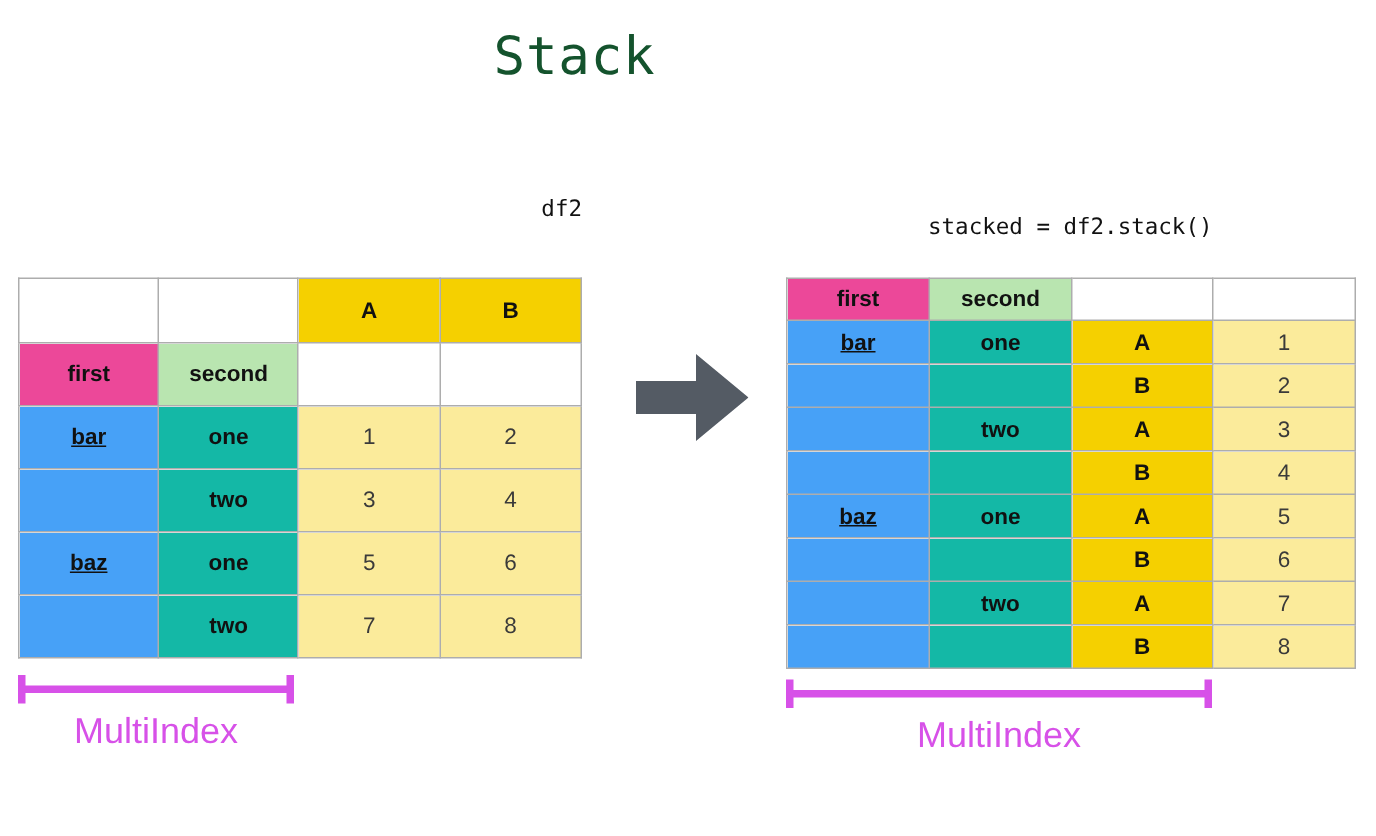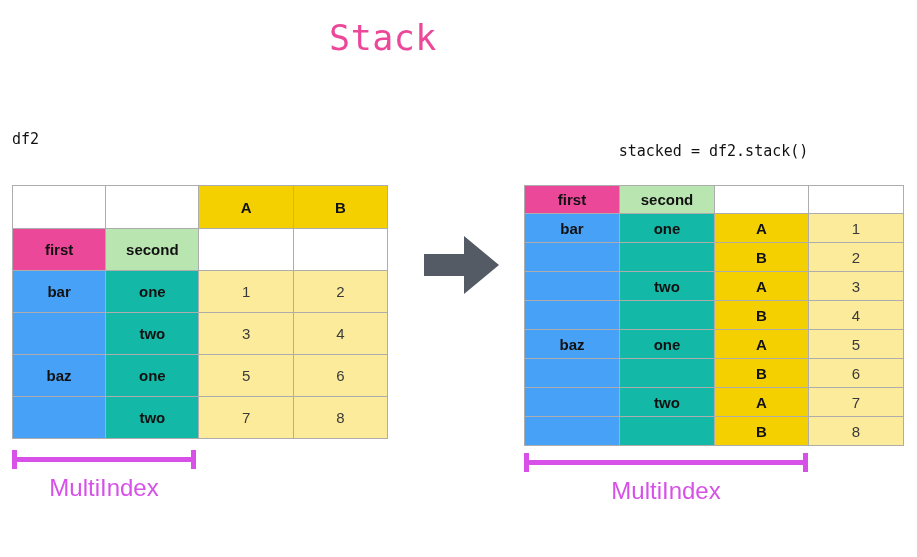--- a/index.html
+++ b/index.html
@@ -18,33 +18,33 @@
   
   #page-title {
     position: absolute;
     top: 18px;
     left: 0;
     width: 766px;
     text-align: center;
     font-family: "DejaVu Sans Mono", "Liberation Mono", monospace;
     font-size: 35px;
     font-weight: 400;
-    color: #ec4899;
+    color: #14532d;
     letter-spacing: 0.5px;
   }
 
   
   .caption {
     position: absolute;
     font-family: "DejaVu Sans Mono", "Liberation Mono", monospace;
     font-size: 15px;
     color: #111111;
     white-space: nowrap;
   }
-  #caption-left  { top: 130px; left: 12px;  width: 376px; text-align: left; }
+  #caption-left  { top: 130px; left: 12px;  width: 376px; text-align: right; }
   #caption-right { top: 130px; left: 524px; width: 379px; text-align: center; margin-top: 12px; }
 
   
   .grid {
     position: absolute;
     border-collapse: collapse;
     table-layout: fixed;
     font-size: 15px;
     color: #1a1a1a;
   }
@@ -54,21 +54,21 @@
     vertical-align: middle;
     padding: 0;
     overflow: hidden;
   }
 
   
   .c-blank   { background: #ffffff; }
   .c-gold    { background: #f5d000; font-weight: bold; color: #111111; }
   .c-green   { background: #ec4899; font-weight: bold; color: #111111; }
   .c-lgreen  { background: #b9e5b0; font-weight: bold; color: #111111; margin-left: 36px; }
-  .c-blue    { background: #47a1f7; font-weight: bold; color: #111111; }
+  .c-blue    { background: #47a1f7; font-weight: bold; color: #111111; text-decoration: underline; }
   .c-lblue   { background: #14b8a6; font-weight: bold; color: #111111; }
   .c-pale    { background: #fbeb9b; font-weight: normal; color: #3a3a3a; }
 
   
   #table-left { left: 12px; top: 185px; width: 376px; }
   #table-left .col-idx  { width: 93px; }
   #table-left .col-val  { width: 94px; }
   #table-left tr        { height: 42px; }
   #table-left tr.hdr-a  { height: 43px; }
   #table-left tr.hdr-b  { height: 42px; }

